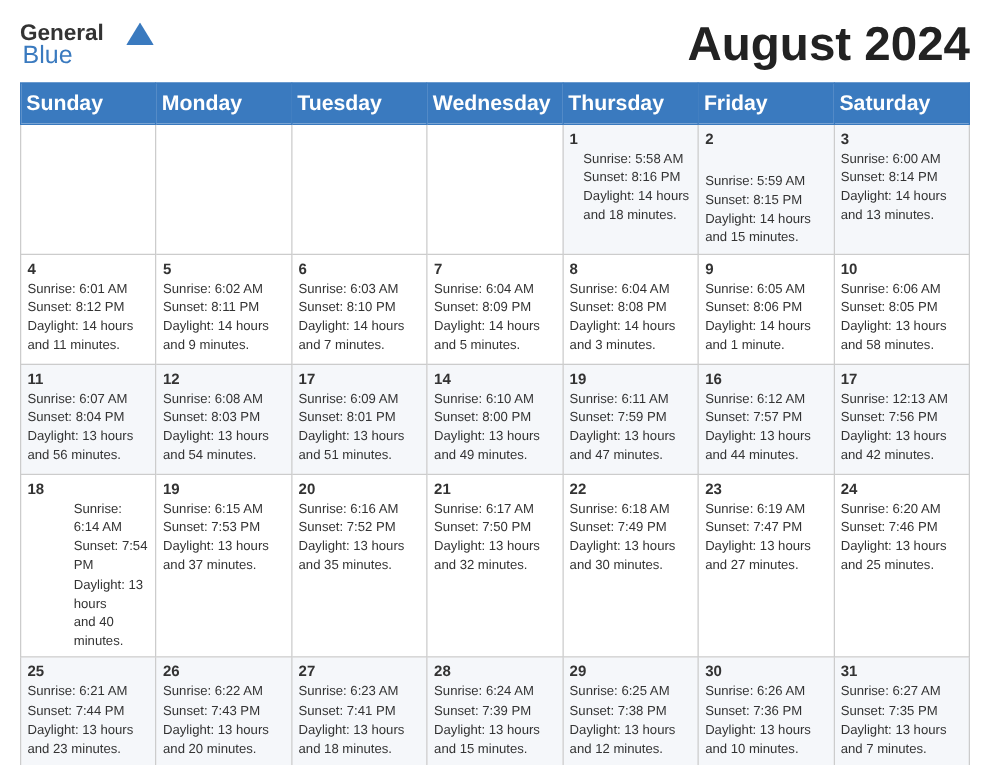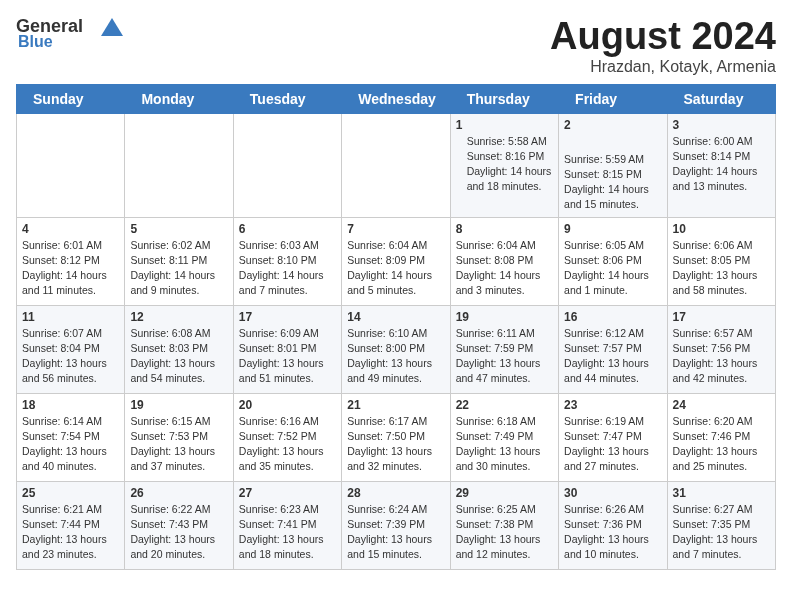--- a/index.html
+++ b/index.html
@@ -40,23 +40,23 @@
       color: #444;
     }
     table {
       width: 100%;
       border-collapse: collapse;
       table-layout: fixed;
     }
     thead tr th {
       background: #3a7abf;
       color: #fff;
-      font-size: 14px;
+      font-size: 17px;
       font-weight: bold;
-      padding: 6px 16px;
+      padding: 6px 4px;
       text-align: left;
       border: 1px solid #3a7abf;
     }
     tbody tr td {
       border: 1px solid #ccc;
       vertical-align: top;
       padding: 4px 5px;
       font-size: 10.5px;
       color: #333;
       height: 88px;
@@ -84,25 +84,24 @@
 <body>
 
 <div class="header-area">
   <div class="logo">
     <div class="logo-row">
       <span style="font-size:18px;font-weight:bold;color:#333;">General</span>
       <svg width="22" height="18" viewBox="0 0 22 18">
         <polygon points="0,18 11,0 22,18" fill="#3a7abf"></polygon>
       </svg>
     </div>
-    <span style="font-size:16px;font-weight:bold;color:#3a7abf;margin-top:-4px;padding-left:2px;">Blue</span>
+    <span style="font-size:20px;font-weight:normal;color:#3a7abf;margin-top:-4px;padding-left:2px;">Blue</span>
   </div>
   <div class="title-area">
     <div class="month-year">August 2024</div>
-    <div class="location">Hrazdan, Kotayk, Armenia</div>
   </div>
 </div>
 
 <table>
   <thead>
     <tr id="weekday-header">
         <th>Sunday</th>
         <th>Monday</th>
         <th>Tuesday</th>
         <th>Wednesday</th>
@@ -228,30 +227,30 @@
         </td>
         <td>
           <span class="day-number">16</span>
           <div class="day-info" style="white-space: pre-line;">Sunrise: 6:12 AM
 Sunset: 7:57 PM
 Daylight: 13 hours
 and 44 minutes.</div>
         </td>
         <td>
           <span class="day-number">17</span>
-          <div class="day-info" style="white-space: pre-line;">Sunrise: 6:57 AM
+          <div class="day-info" style="white-space: pre-line;">Sunrise: 12:13 AM
 Sunset: 7:56 PM
 Daylight: 13 hours
 and 42 minutes.</div>
         </td>
       </tr>
       <tr>
         <td>
           <span class="day-number">18</span>
-          <div class="day-info" style="white-space: pre-line;">Sunrise: 6:14 AM
+          <div class="day-info" style="white-space: pre-line; margin-left: 37px;">Sunrise: 6:14 AM
 Sunset: 7:54 PM
 Daylight: 13 hours
 and 40 minutes.</div>
         </td>
         <td>
           <span class="day-number">19</span>
           <div class="day-info" style="white-space: pre-line;">Sunrise: 6:15 AM
 Sunset: 7:53 PM
 Daylight: 13 hours
 and 37 minutes.</div>

